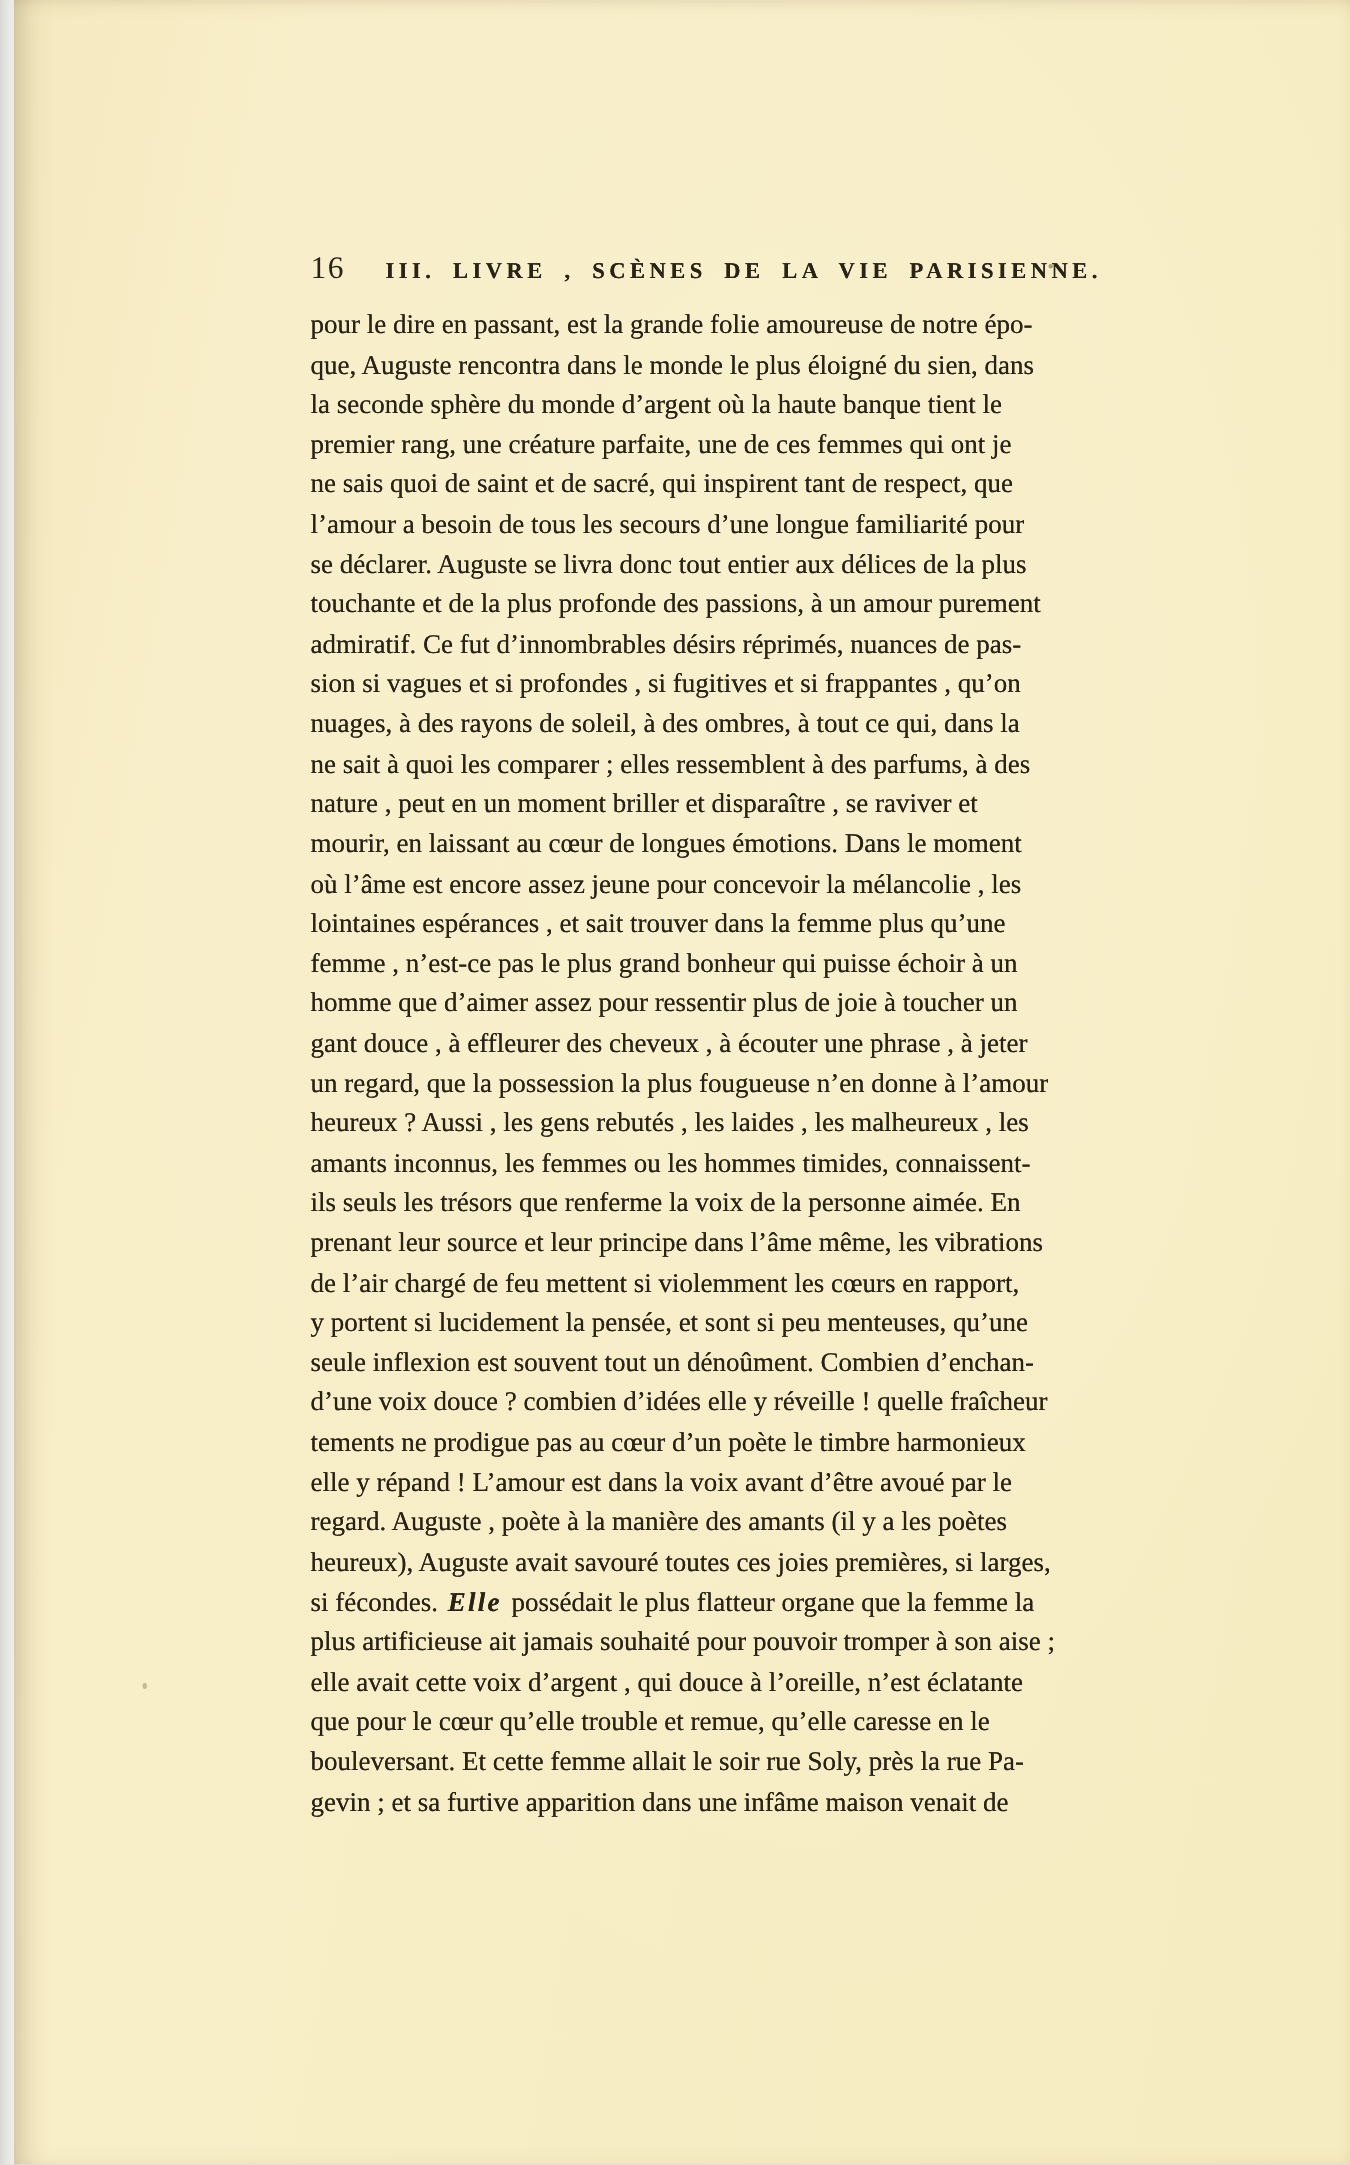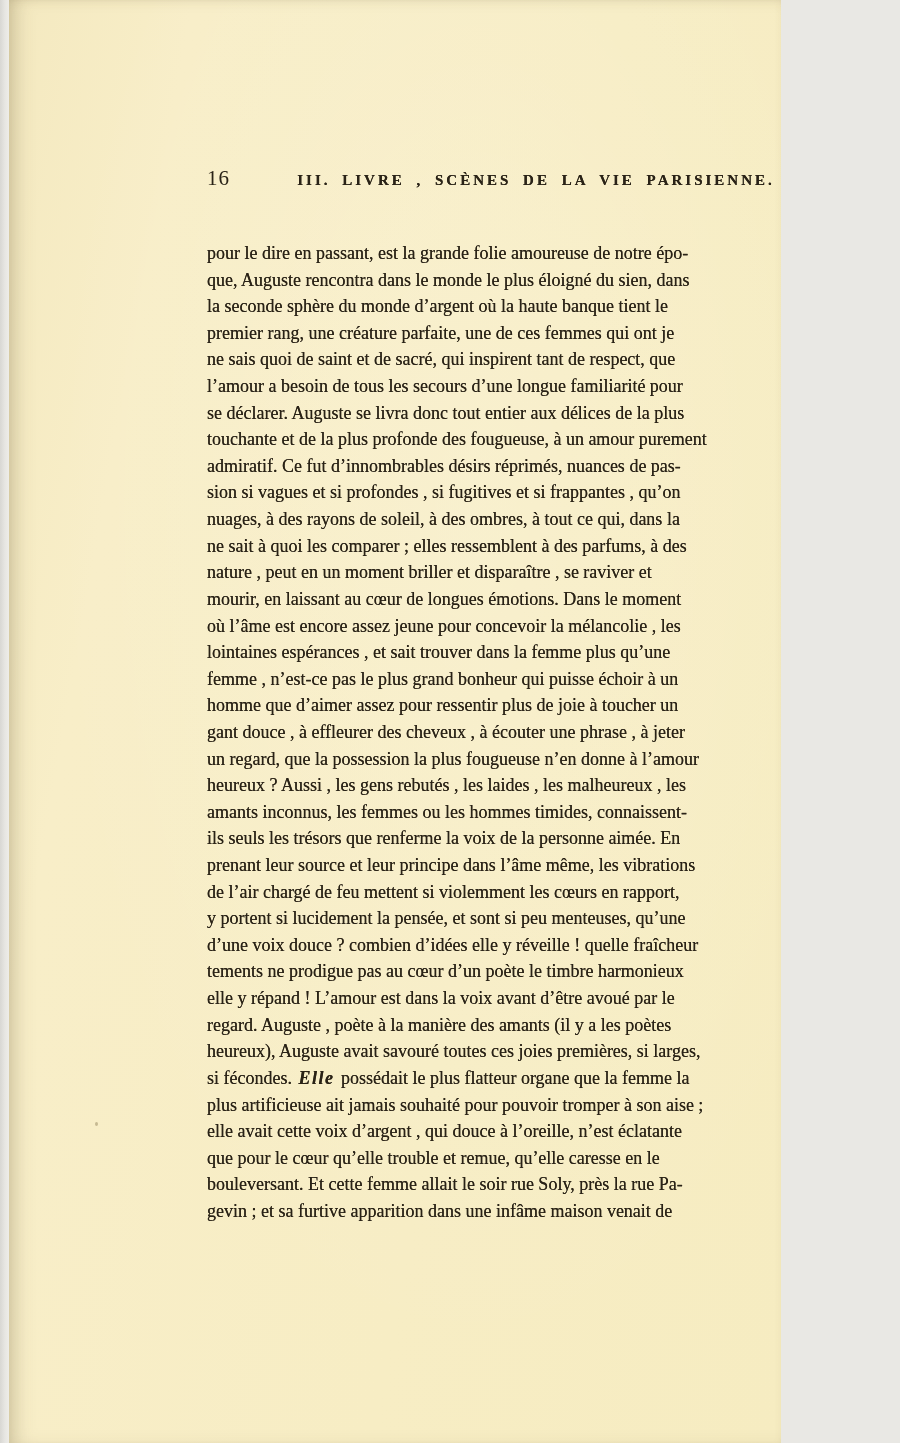--- a/index.html
+++ b/index.html
@@ -19,21 +19,21 @@
   .scan-edge {
     position: absolute;
     left: 0; top: 0;
     width: 9px; height: 100%;
     background: linear-gradient(90deg, #d8d7d3 0%, #e7e6e2 55%, #eeede9 100%);
   }
   
   .paper {
     position: absolute;
     left: 9px; top: 0;
-    width: 772px; height: 1443px;
+    width: 891px; height: 1443px;
     background:
       radial-gradient(ellipse at 60% 35%, rgba(255,255,255,0.16), rgba(0,0,0,0) 65%),
       linear-gradient(100deg, #f4e9c0 0%, #f8eec8 18%, #f7edc4 60%, #f6ecc1 100%);
     box-shadow:
       inset 14px 0 22px -12px rgba(90,75,40,0.35),
       inset -4px 0 10px -6px rgba(120,100,60,0.10),
       inset 0 6px 14px -10px rgba(120,100,60,0.18);
     color: #292216;
   }
   .page-header {
@@ -44,34 +44,33 @@
     align-items: baseline;
   }
   .page-number {
     flex: 0 0 50px;
     font-size: 21px;
     letter-spacing: 1px;
     color: #2a2317;
   }
   .running-title {
     flex: 1;
-    text-align: center;
+    text-align: left;
     font-size: 15px;
     font-weight: bold;
     letter-spacing: 3px;
     word-spacing: 5px;
     white-space: nowrap;
     color: #2a2317;
     text-shadow: 0 0 0.3px rgba(42,35,23,0.9);
   }
   .body-text {
     position: absolute;
     left: 198px; top: 203px;
     width: 609px;
-    margin-top: 37px;
   }
   .line {
     font-size: 18px;
     line-height: 26.62px;
     height: 26.62px;
     white-space: nowrap;
     text-align: justify;
     text-align-last: justify;
     text-justify: inter-word;
     color: #292216;
@@ -106,39 +105,40 @@
 
     <div class="body-text">
 
     <div class="line">pour le dire en passant, est la grande folie amoureuse de notre épo-</div>
         <div class="line">que, Auguste rencontra dans le monde le plus éloigné du sien, dans</div>
         <div class="line">la seconde sphère du monde d’argent où la haute banque tient le</div>
         <div class="line">premier rang, une créature parfaite, une de ces femmes qui ont je</div>
         <div class="line">ne sais quoi de saint et de sacré, qui inspirent tant de respect, que</div>
         <div class="line">l’amour a besoin de tous les secours d’une longue familiarité pour</div>
         <div class="line">se déclarer. Auguste se livra donc tout entier aux délices de la plus</div>
-        <div class="line">touchante et de la plus profonde des fougueuse, à un amour purement</div>
+        <div class="line">touchante et de la plus profonde des passions, à un amour purement</div>
         <div class="line">admiratif. Ce fut d’innombrables désirs réprimés, nuances de pas-</div>
         <div class="line">sion si vagues et si profondes , si fugitives et si frappantes , qu’on</div>
         <div class="line">nuages, à des rayons de soleil, à des ombres, à tout ce qui, dans la</div>
         <div class="line">ne sait à quoi les comparer ; elles ressemblent à des parfums, à des</div>
         <div class="line">nature , peut en un moment briller et disparaître , se raviver et</div>
         <div class="line">mourir, en laissant au cœur de longues émotions. Dans le moment</div>
         <div class="line">où l’âme est encore assez jeune pour concevoir la mélancolie , les</div>
         <div class="line">lointaines espérances , et sait trouver dans la femme plus qu’une</div>
         <div class="line">femme , n’est-ce pas le plus grand bonheur qui puisse échoir à un</div>
         <div class="line">homme que d’aimer assez pour ressentir plus de joie à toucher un</div>
         <div class="line">gant douce , à effleurer des cheveux , à écouter une phrase , à jeter</div>
         <div class="line">un regard, que la possession la plus fougueuse n’en donne à l’amour</div>
         <div class="line">heureux ? Aussi , les gens rebutés , les laides , les malheureux , les</div>
         <div class="line">amants inconnus, les femmes ou les hommes timides, connaissent-</div>
         <div class="line">ils seuls les trésors que renferme la voix de la personne aimée. En</div>
         <div class="line">prenant leur source et leur principe dans l’âme même, les vibrations</div>
         <div class="line">de l’air chargé de feu mettent si violemment les cœurs en rapport,</div>
         <div class="line">y portent si lucidement la pensée, et sont si peu menteuses, qu’une</div>
+        <div class="line">seule inflexion est souvent tout un dénoûment. Combien d’enchan-</div>
         <div class="line">d’une voix douce ? combien d’idées elle y réveille ! quelle fraîcheur</div>
         <div class="line">tements ne prodigue pas au cœur d’un poète le timbre harmonieux</div>
         <div class="line">elle y répand ! L’amour est dans la voix avant d’être avoué par le</div>
         <div class="line">regard. Auguste , poète à la manière des amants (il y a les poètes</div>
         <div class="line">heureux), Auguste avait savouré toutes ces joies premières, si larges,</div>
         <div class="line"><span>si fécondes. </span><em class="elle">Elle</em><span> possédait le plus flatteur organe que la femme la</span></div>
         <div class="line">plus artificieuse ait jamais souhaité pour pouvoir tromper à son aise ;</div>
         <div class="line">elle avait cette voix d’argent , qui douce à l’oreille, n’est éclatante</div>
         <div class="line">que pour le cœur qu’elle trouble et remue, qu’elle caresse en le</div>
         <div class="line">bouleversant. Et cette femme allait le soir rue Soly, près la rue Pa-</div>

